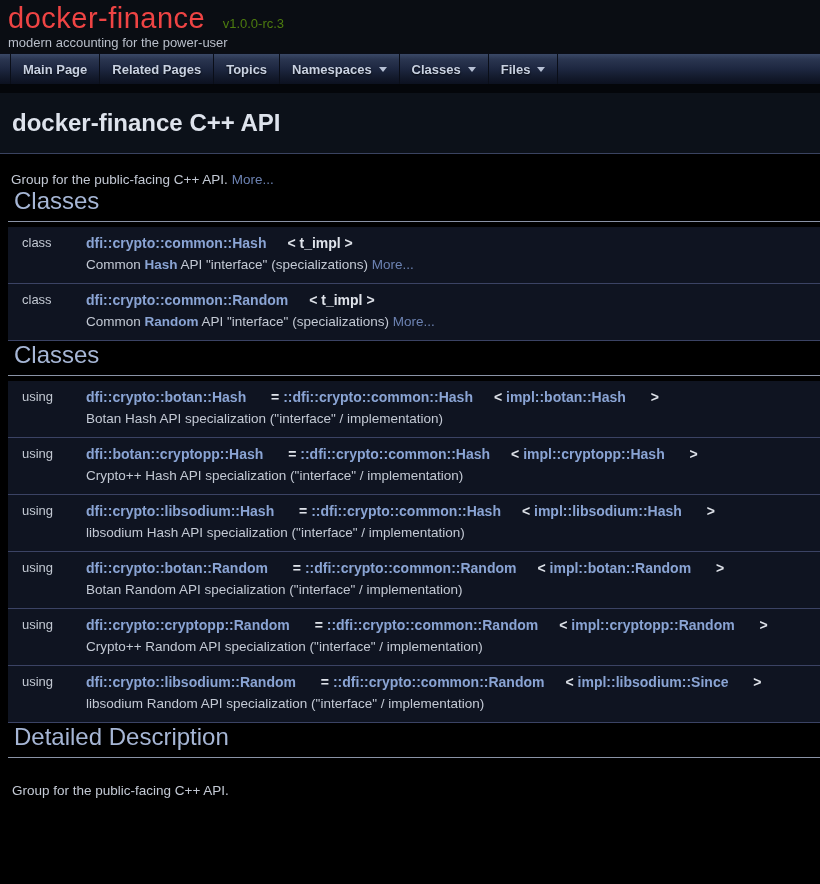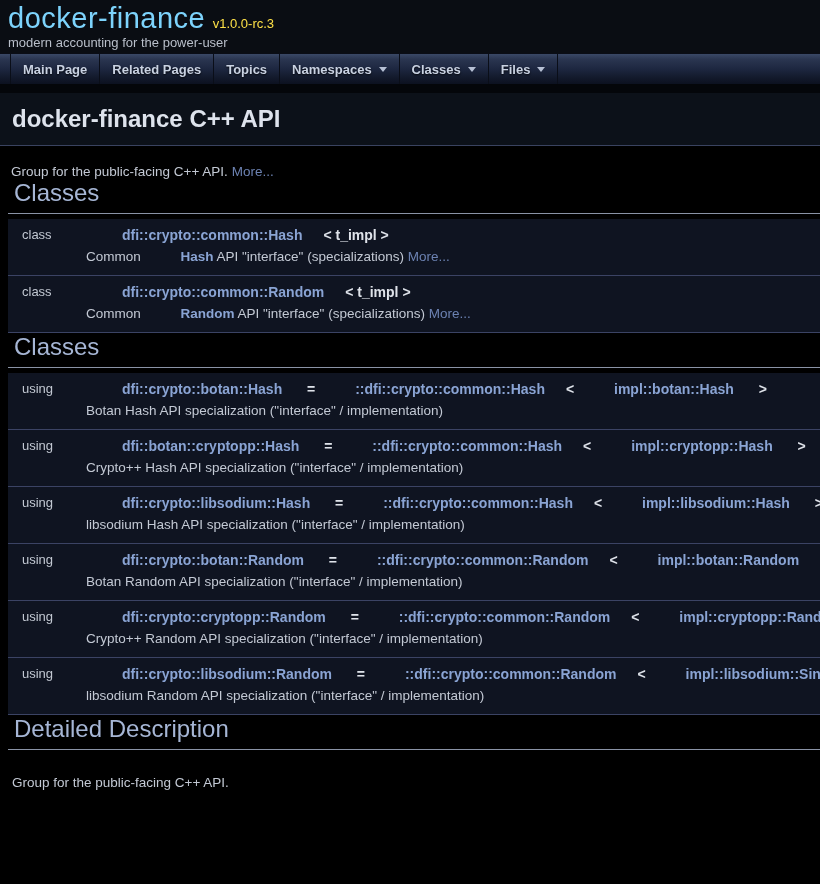--- a/index.html
+++ b/index.html
@@ -12,27 +12,27 @@
 
   
   .titlearea {
     background: #0a0d13;
     padding: 2px 0 6px 8px;
     height: 53px;
   }
   .project-name {
     font-size: 29px;
     font-weight: 400;
-    color: #7dd3fc;
+    color: #ef4444;
     letter-spacing: 0.5px;
   }
   .project-version {
     font-size: 13px;
-    color: #fde047;
-    margin-left: 3px;
+    color: #4d7c0f;
+    margin-left: 13px;
   }
   .project-brief {
     font-size: 13px;
     color: #b9bfca;
     margin-top: 0;
   }
 
   
   .navbar {
     height: 31px;
@@ -59,40 +59,40 @@
     width: 0; height: 0;
     border-left: 4px solid transparent;
     border-right: 4px solid transparent;
     border-top: 5px solid #b6c0d4;
     margin-left: 7px;
   }
   .nav-strip { height: 9px; background: #04060a; }
 
   
   .page-title-band {
-    height: 53px;
+    height: 61px;
     background: #0c1119;
     border-bottom: 1px solid #3a4360;
     display: flex;
     align-items: center;
     padding-left: 12px;
   }
   .page-title-band .title {
     font-size: 24px;
     font-weight: bold;
     color: #dee3ec;
   }
 
   
   .contents { padding-top: 18px; }
   .summary-line { margin-left: 11px; font-size: 13.5px; color: #c3c9d4; }
 
   a { text-decoration: none; cursor: pointer; }
   a.morelink { color: #6c82b2; }
-  a.codelink { color: #8aa4d4; font-weight: bold; margin-left: 36px; }
+  a.codelink { color: #8aa4d4; font-weight: bold; }
   .codeplain { color: #dfe3ea; font-weight: bold; padding-left: 21px; }
 
   h2.groupheader {
     font-size: 24px;
     font-weight: 400;
     color: #a6b6d5;
     margin: 0 0 0 8px;
     padding: 0 0 6px 6px;
     border-bottom: 1px solid #8a93a6;
   }

